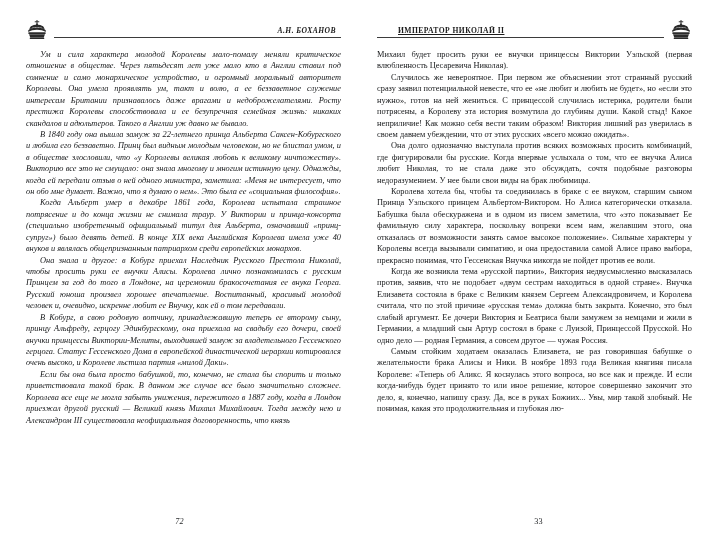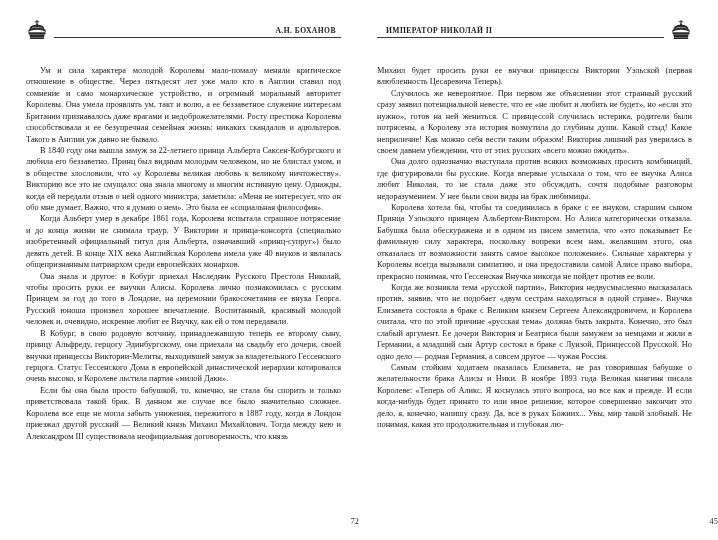--- a/index.html
+++ b/index.html
@@ -16,21 +16,21 @@
     font-family: "Liberation Serif", "DejaVu Serif", serif;
   }
   .page {
     position: absolute;
     top: 0;
     height: 540px;
     width: 359px;
     background: #ffffff;
     box-sizing: border-box;
   }
-  .page-left  { left: 0; padding: 12px 18px 6px 26px; }
+  .page-left  { left: 0; padding: 12px 18px 6px 26px; font-style: italic; }
   .page-right { left: 359px; padding: 12px 26px 0 18px; }
 
   
   .runhead {
     position: relative;
     height: 26px;
     display: flex;
     align-items: flex-end;
     gap: 6px;
   }
@@ -66,25 +66,25 @@
     font-family: "Liberation Serif", "DejaVu Serif", serif;
     font-size: 7.6px;
     letter-spacing: 0.45px;
     font-weight: 700;
     color: #1c1c1c;
     text-transform: uppercase;
     background: #ffffff;
     padding: 0 3px;
   }
   .runhead-left  .runhead-title { right: 2px; }
-  .runhead-right .runhead-title { left: 6px; }
+  .runhead-right .runhead-title { left: 18px; text-decoration: underline; }
 
   
   .column {
-    margin-top: 27px;
+    margin-top: 11px;
     text-align: justify;
     text-justify: inter-word;
     font-size: 8.35px;
     line-height: 11.42px;
     color: #16181a;
     hyphens: manual;
   }
   .column p {
     margin: 0;
     text-indent: 14px;
@@ -92,21 +92,21 @@
   .column p.cont {
     text-indent: 0;
   }
 
   
   .folio {
     position: absolute;
     bottom: 14px;
     left: 0;
     right: 0;
-    text-align: right;
+    text-align: center;
     font-size: 8.2px;
     color: #26282a;
     letter-spacing: 0.2px;
   }
 </style>
 </head>
 <body>
 
 <div class="spread">
 
@@ -162,24 +162,24 @@
             <path d="M11 12.5 L11 18 M16 11 L16 16.5 M22 10.6 L22 15.8 M28 11 L28 16.5 M33 12.5 L33 18" stroke="#2b2b2b" stroke-width="1.1" fill="none"></path>
           </g>
         </svg>
       </span>
       <span class="runhead-rule">
         <span class="runhead-title">ИМПЕРАТОР НИКОЛАЙ II</span>
       </span>
     </div>
 
     <div class="column">
-      <p class="cont">Михаил будет просить руки ее внучки принцессы Виктории Уэльской (первая влюбленность Цесаревича Теперь).</p>
+      <p class="cont">Михаил будет просить руки ее внучки принцессы Виктории Уэльской (первая влюбленность Цесаревича Николая).</p>
       <p>Случилось же невероятное. При первом же объяснении этот странный русский сразу заявил потенциальной невесте, что ее «не любит и любить не будет», но «если это нужно», готов на ней жениться. С принцессой случилась истерика, родители были потрясены, а Королеву эта история возмутила до глубины души. Какой стыд! Какое неприличие! Как можно себя вести таким образом! Виктория лишний раз уверилась в своем давнем убеждении, что от этих русских «всего можно ожидать».</p>
       <p>Она долго однозначно выступала против всяких возможных просить комбинаций, где фигурировали бы русские. Когда впервые услыхала о том, что ее внучка Алиса любит Николая, то не стала даже это обсуждать, сочтя подобные разговоры недоразумением. У нее были свои виды на брак любимицы.</p>
       <p>Королева хотела бы, чтобы та соединилась в браке с ее внуком, старшим сыном Принца Уэльского принцем Альбертом-Виктором. Но Алиса категорически отказала. Бабушка была обескуражена и в одном из писем заметила, что «это показывает Ее фамильную силу характера, поскольку вопреки всем нам, желавшим этого, она отказалась от возможности занять самое высокое положение». Сильные характеры у Королевы всегда вызывали симпатию, и она предоставила самой Алисе право выбора, прекрасно понимая, что Гессенская Внучка никогда не пойдет против ее воли.</p>
       <p>Когда же возникла тема «русской партии», Виктория недвусмысленно высказалась против, заявив, что не подобает «двум сестрам находиться в одной стране». Внучка Елизавета состояла в браке с Великим князем Сергеем Александровичем, и Королева считала, что по этой причине «русская тема» должна быть закрыта. Конечно, это был слабый аргумент. Ее дочери Виктория и Беатриса были замужем за немцами и жили в Германии, а младший сын Артур состоял в браке с Луизой, Принцессой Прусской. Но одно дело — родная Германия, а совсем другое — чужая Россия.</p>
       <p>Самым стойким ходатаем оказалась Елизавета, не раз говорившая бабушке о желательности брака Алисы и Ники. В ноябре 1893 года Великая княгиня писала Королеве: «Теперь об Аликс. Я коснулась этого вопроса, но все как и прежде. И если когда-нибудь будет принято то или иное решение, которое совершенно закончит это дело, я, конечно, напишу сразу. Да, все в руках Божиих... Увы, мир такой злобный. Не понимая, какая это продолжительная и глубокая лю-</p>
     </div>
 
-    <div class="folio">45</div>
+    <div class="folio">33</div>
   </div>
 
 </div>
 
 </body></html>

